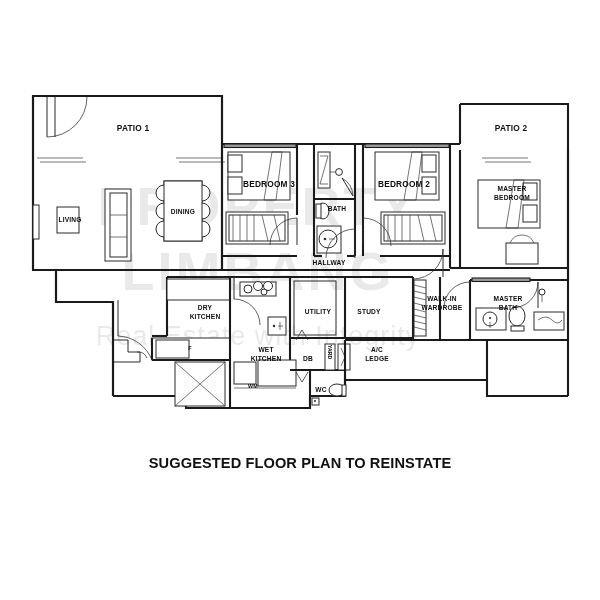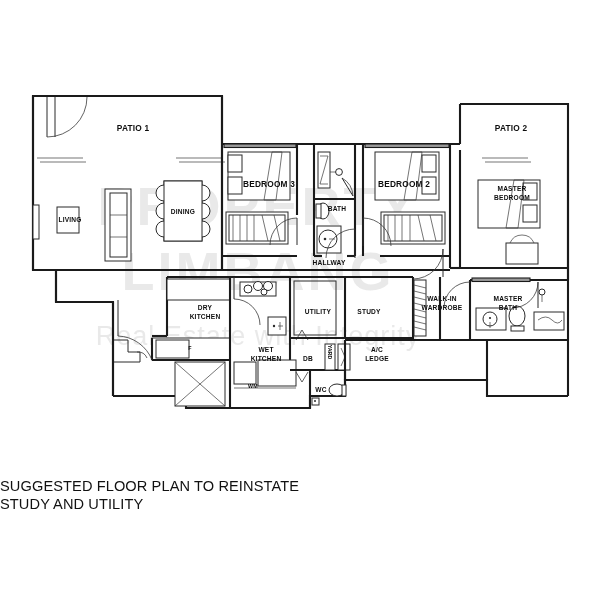--- a/index.html
+++ b/index.html
@@ -48,27 +48,27 @@
     text-anchor: middle;
   }
   .wm.big { font-size: 54px; letter-spacing: 3px; }
   .wm.script { font-size: 27px; font-weight: normal; letter-spacing: 1px; }
 
   #caption {
     position: absolute;
     left: 0;
     top: 455px;
     width: 600px;
+    text-align: center;
     font-family: "Liberation Sans", sans-serif;
-    font-weight: normal;
+    font-weight: bold;
     font-size: 14.6px;
     line-height: 17.5px;
     color: #111111;
     letter-spacing: 0.1px;
-    margin-top: 23px;
   }
 </style>
 </head>
 <body>
 
 <div id="canvas">
 <svg width="600" height="600" viewBox="0 0 600 600" xmlns="http://www.w3.org/2000/svg">
 
   <g>
     <text class="wm big" x="258" y="225">PROPERTY</text>
@@ -384,14 +384,13 @@
     <path class="wall" d="M167,336 L152,336"></path>
     <path class="wall" d="M450,268 L460,268"></path>
     <path class="wall" d="M568,270 L568,280"></path>
   </g>
 
 </svg>
 </div>
 
 <div id="caption">
   <div>SUGGESTED FLOOR PLAN TO REINSTATE</div>
-  <div>STUDY AND UTILITY</div>
 </div>
 
 </body></html>

